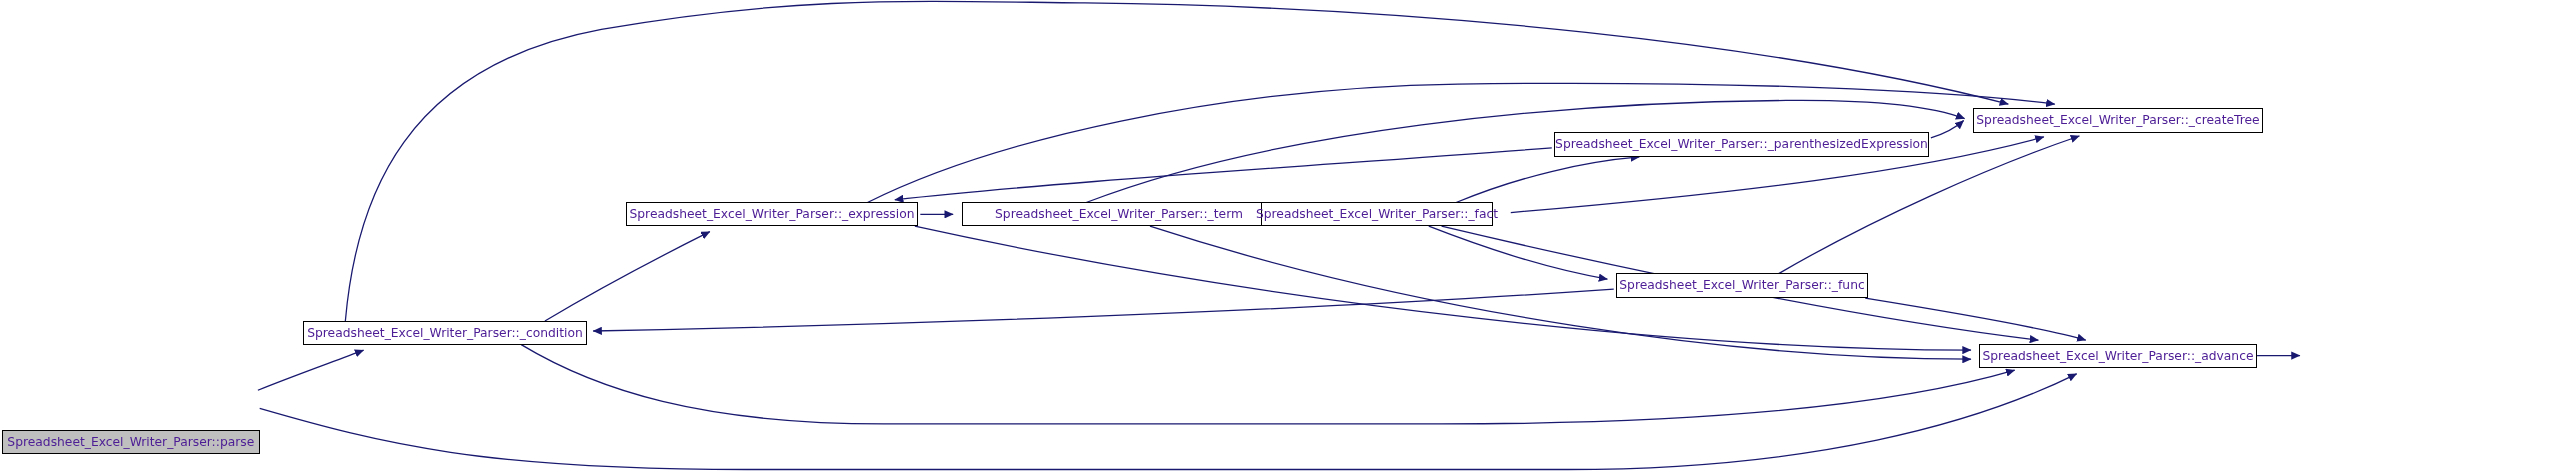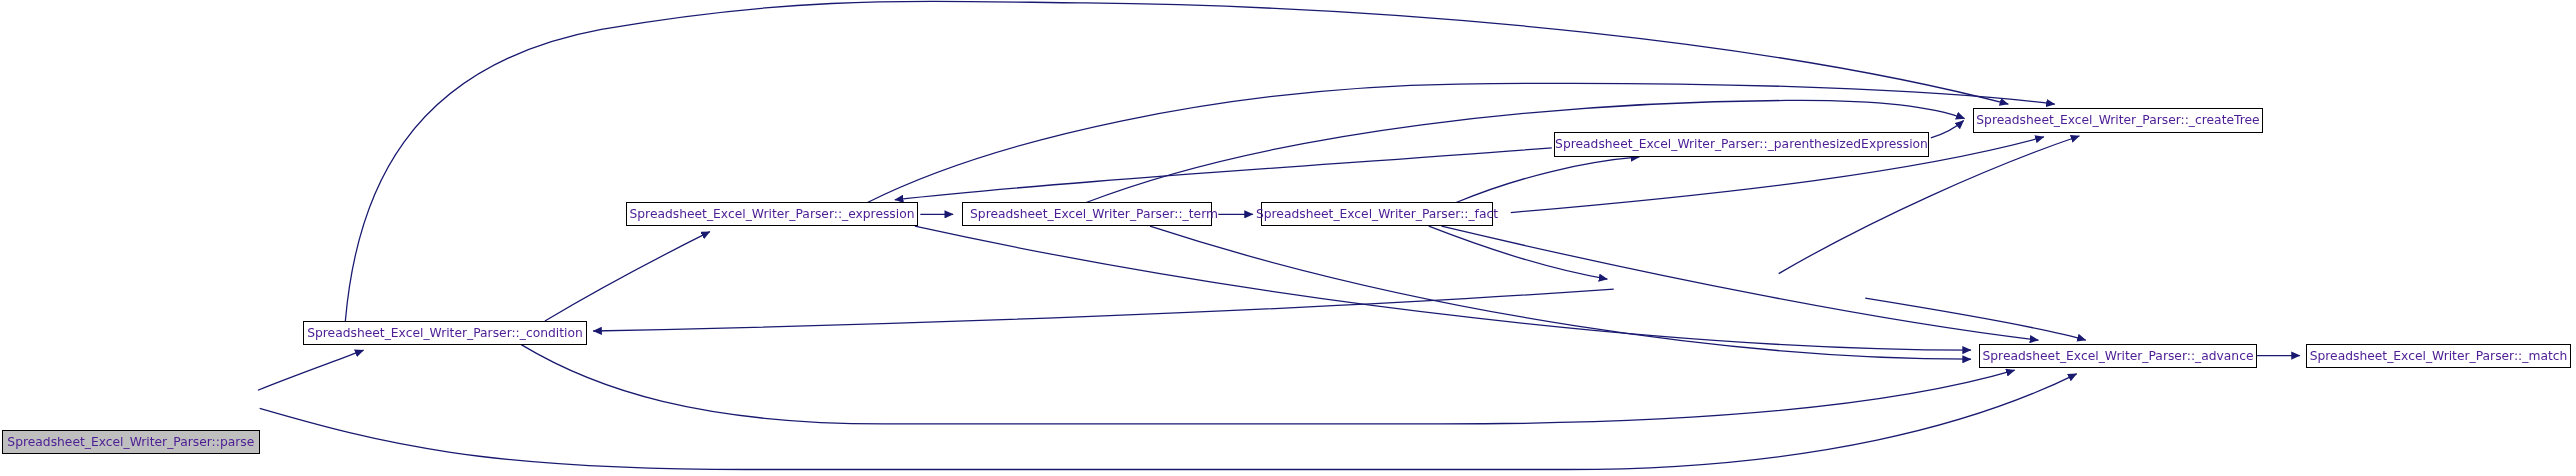--- a/index.html
+++ b/index.html
@@ -73,39 +73,39 @@
   </div>
 
   <div class="node" style="left:303px;top:321px;width:284px;height:24px;text-align:center;">
     <span>Spreadsheet_Excel_Writer_Parser::_condition</span>
   </div>
 
   <div class="node" style="left:626px;top:202px;width:292px;height:24px;">
     <span>Spreadsheet_Excel_Writer_Parser::_expression</span>
   </div>
 
-  <div class="node" style="left:962px;top:202px;width:250px;height:24px;padding-left:14px;">
+  <div class="node" style="left:962px;top:202px;width:300px;height:24px;padding-left:14px;">
     <span>Spreadsheet_Excel_Writer_Parser::_term</span>
   </div>
 
   <div class="node" style="left:1261px;top:202px;width:232px;height:24px;justify-content:center;">
     <span>Spreadsheet_Excel_Writer_Parser::_fact</span>
   </div>
 
   <div class="node" style="left:1554px;top:132px;width:375px;height:24.6px;">
     <span>Spreadsheet_Excel_Writer_Parser::_parenthesizedExpression</span>
   </div>
 
+  <div class="node" style="left:1616px;top:273px;width:252px;height:24.6px;">
+    <span>Spreadsheet_Excel_Writer_Parser::_func</span>
+  </div>
 
   <div class="node" style="left:1973px;top:108px;width:290px;height:24.6px;">
     <span>Spreadsheet_Excel_Writer_Parser::_createTree</span>
   </div>
 
   <div class="node" style="left:1979px;top:344px;width:278px;height:24px;">
     <span>Spreadsheet_Excel_Writer_Parser::_advance</span>
   </div>
 
-  <div class="node" style="left:2306px;top:344px;width:265px;height:24px;">
-    <span>Spreadsheet_Excel_Writer_Parser::_match</span>
-  </div>
 
 </div>
 
 
 </body></html>

